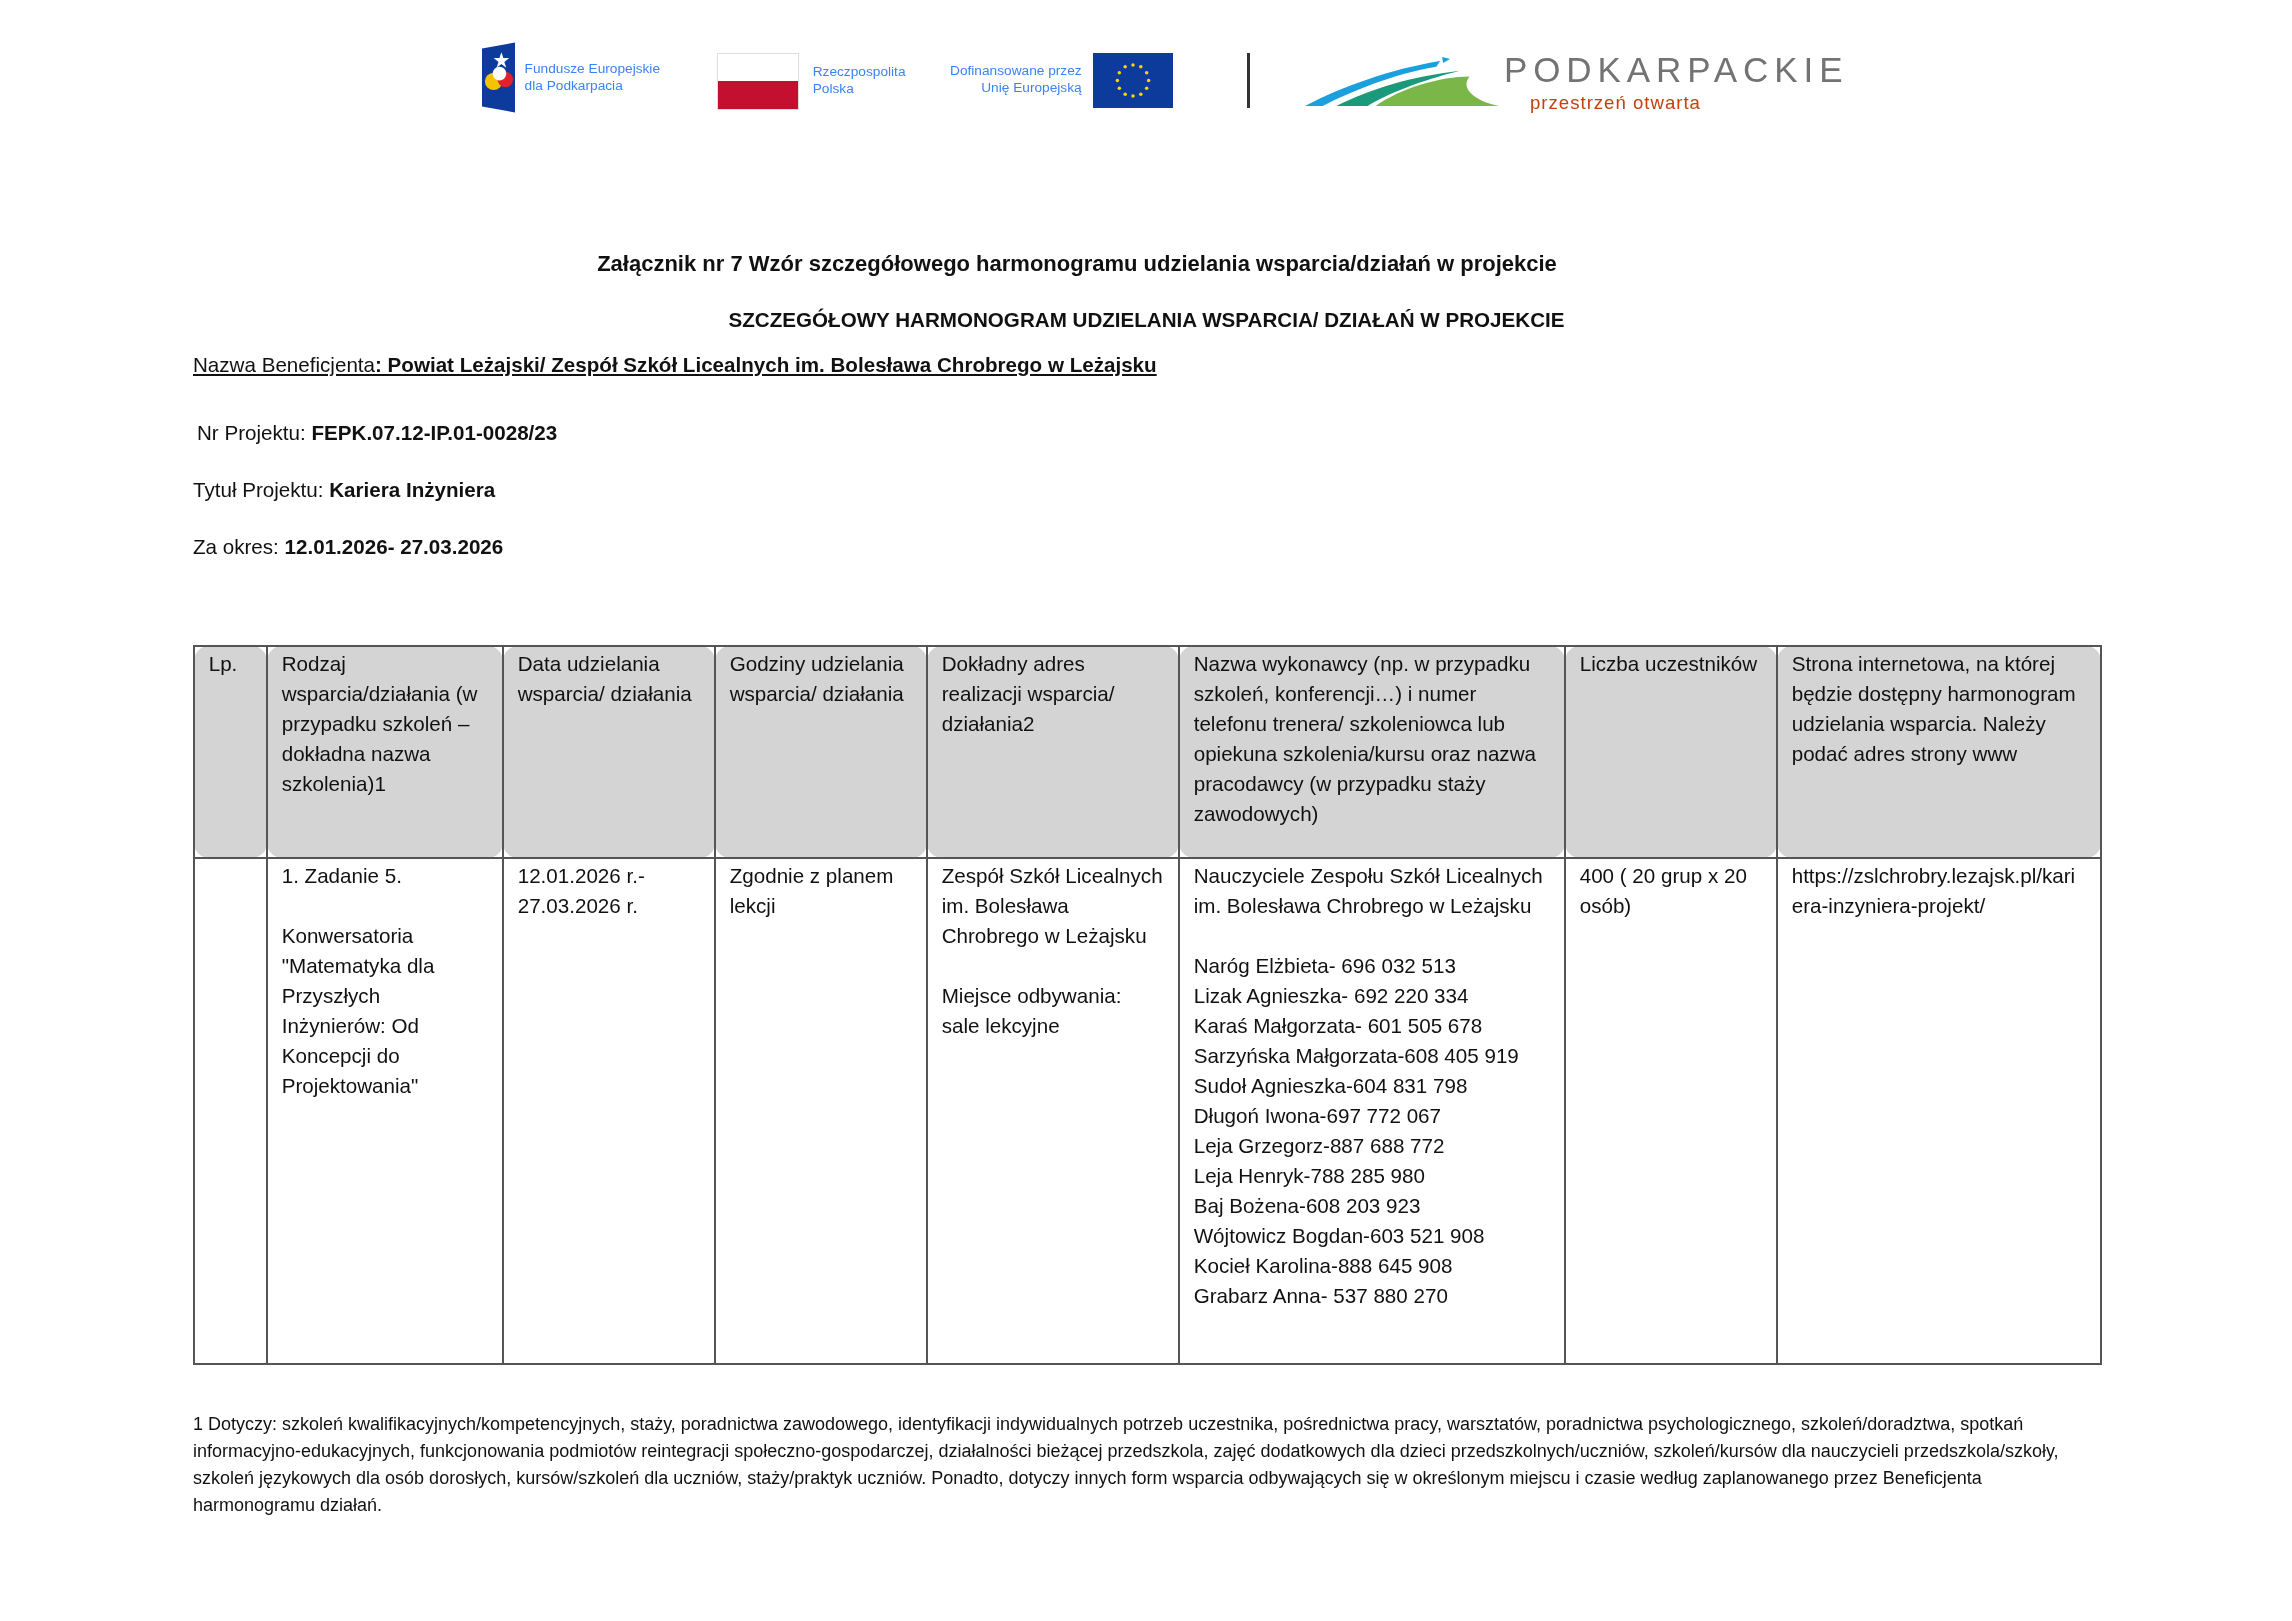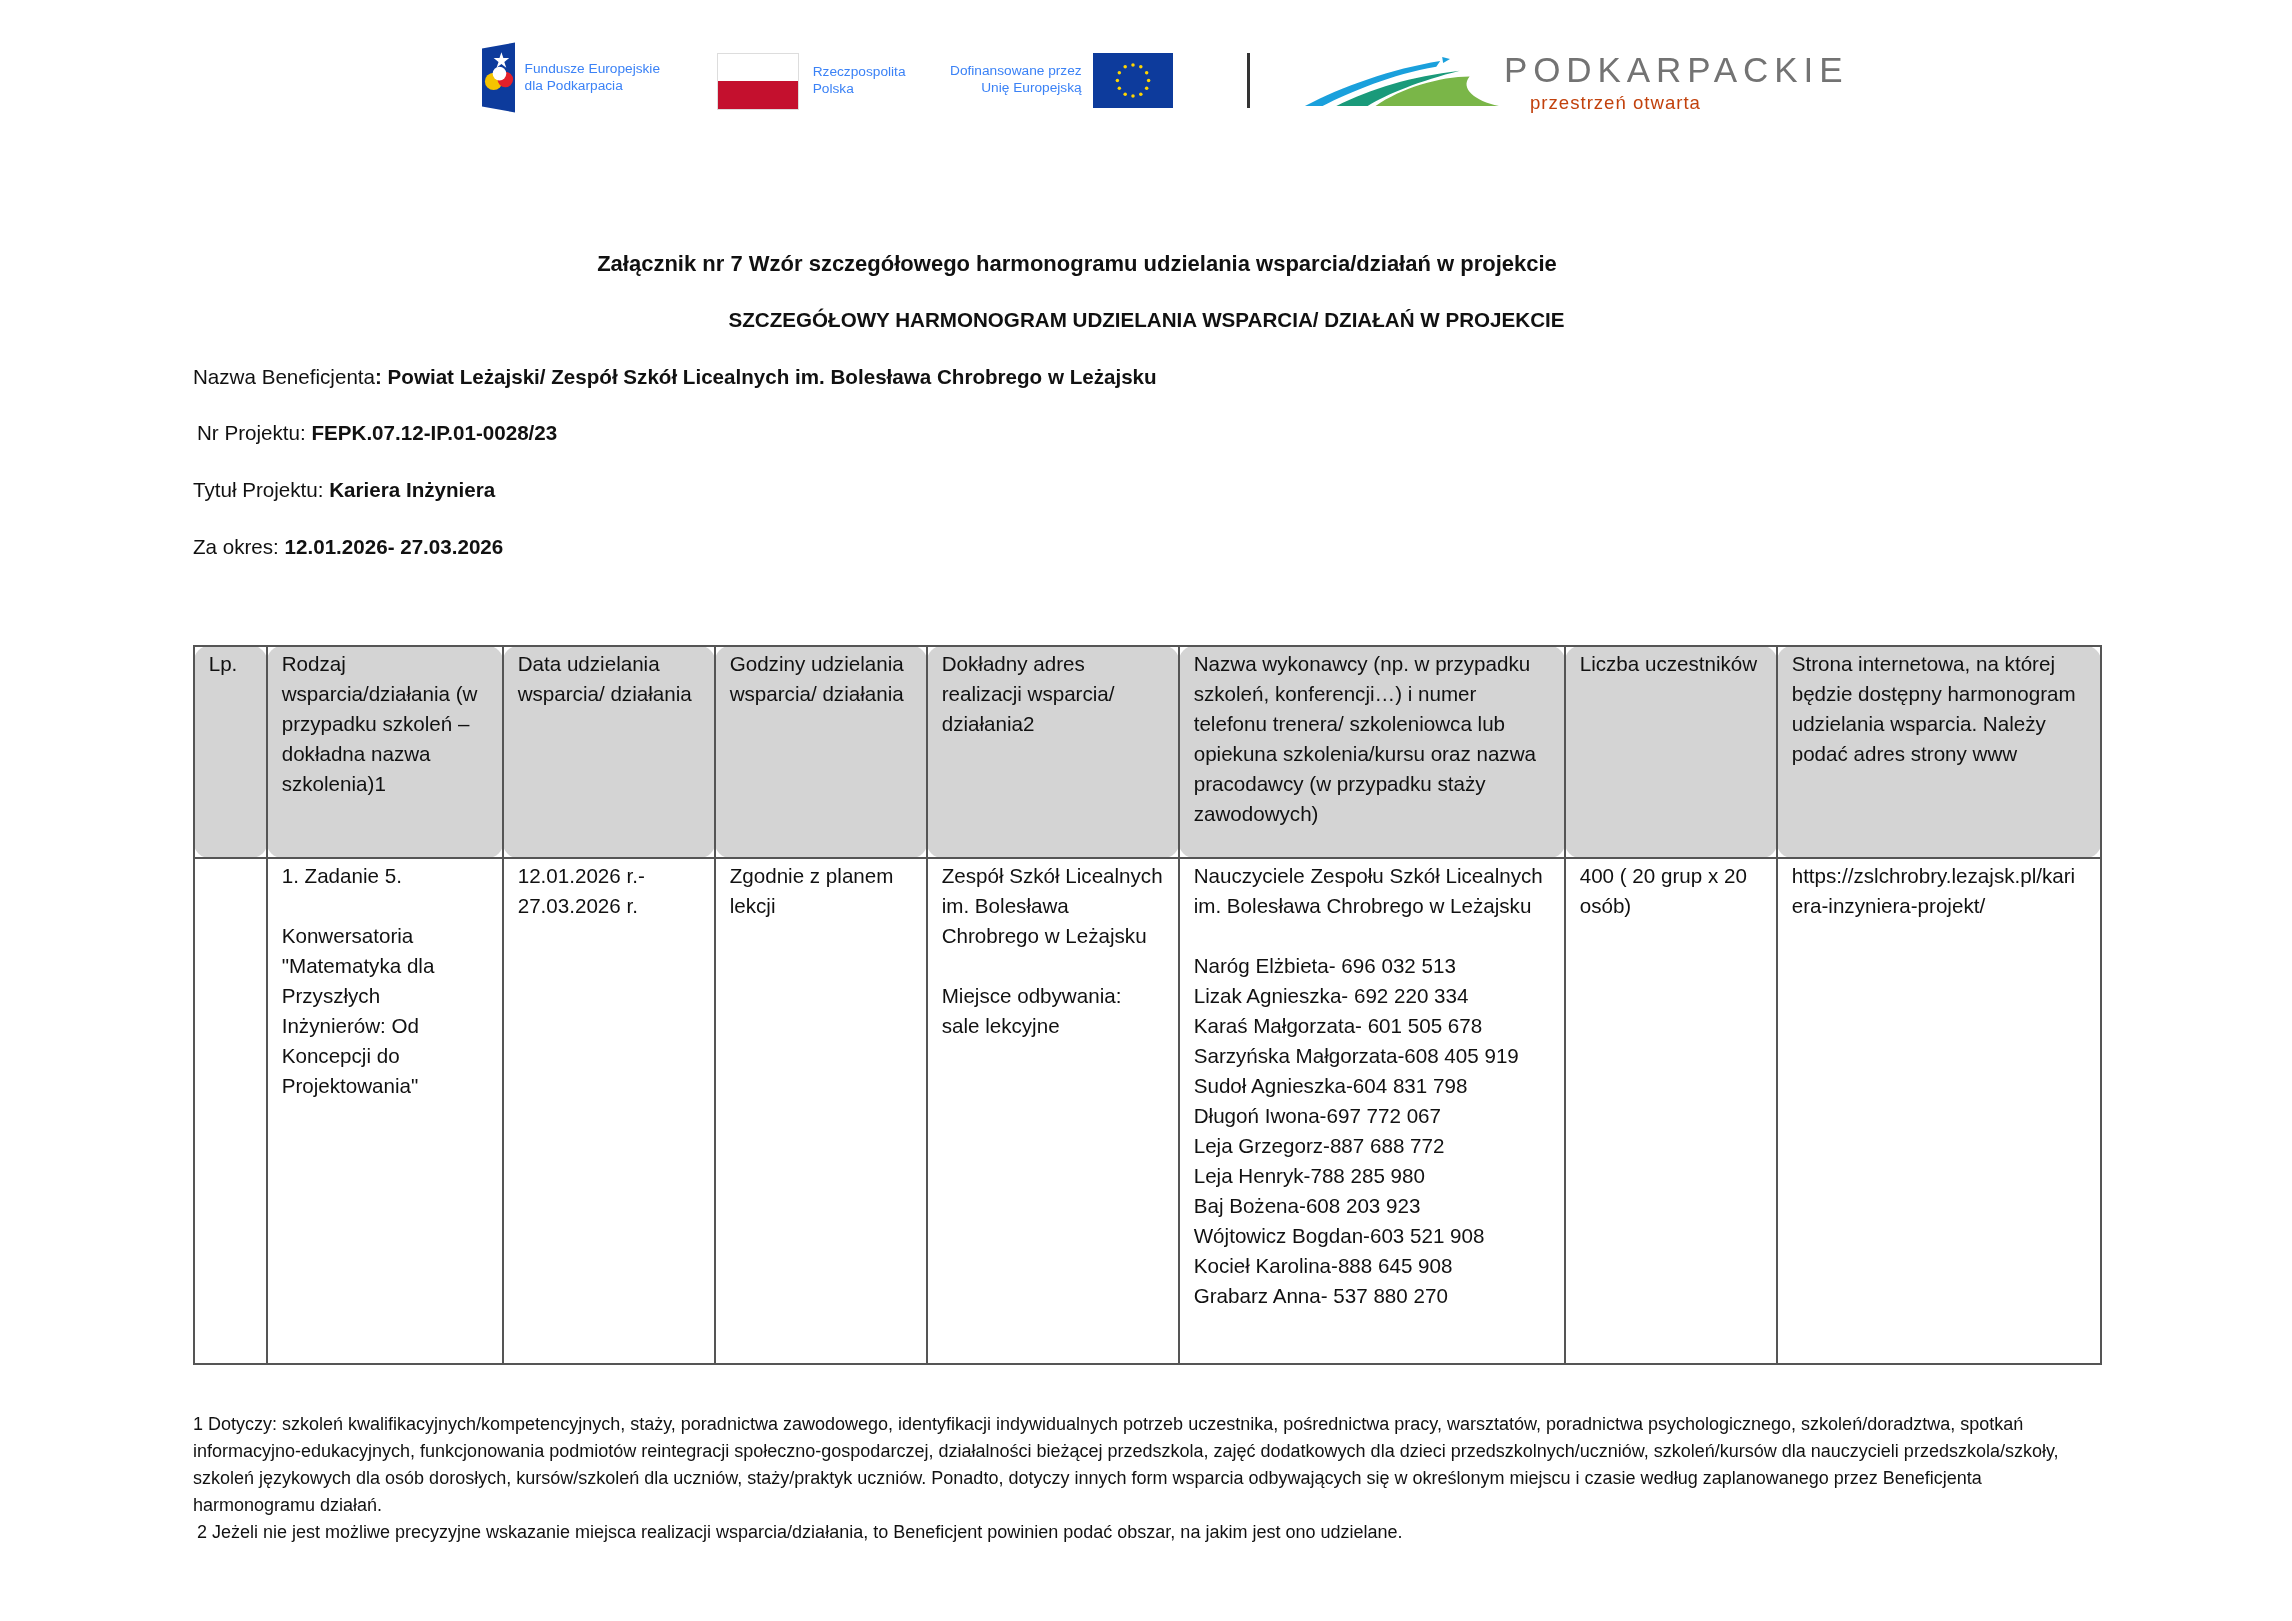--- a/index.html
+++ b/index.html
@@ -22,21 +22,21 @@
   .sep { position: absolute; left: 777px; top: 23.5px; width: 2.9px; height: 55px; background: #333; }
   .pk-logo { left: 833px; top: 17.6px; width: 461px; height: 69px; }
   .pk-title { position: absolute; left: 201px; top: 3.9px; font-size: 35px; letter-spacing: 5.9px; color: #737373; }
   .pk-sub { position: absolute; left: 227px; top: 45px; font-size: 18.6px; letter-spacing: 1px; color: #c2410c; }
 
   
   .h1 { position: absolute; left: 0; width: 2154px; top: 251px; text-align: center; font-weight: bold; font-size: 22px; }
   .h2 { position: absolute; left: 0; width: 2293px; top: 308px; text-align: center; font-weight: bold; font-size: 20.6px; }
   .meta { position: absolute; left: 193px; font-size: 20.6px; }
   .meta b { font-weight: bold; }
-  .m1 { top: 365px; }
+  .m1 { top: 353px; text-decoration: underline; }
   .m2 { top: 421px; left: 197px; }
   .m3 { top: 478px; }
   .m4 { top: 535px; }
 
   
   table.hm { position: absolute; left: 193px; top: 645px; border-collapse: collapse; table-layout: fixed;
              width: 1906px; font-size: 20.6px; line-height: 30px; }
   table.hm td, table.hm th { border: 2px solid #555; vertical-align: top; text-align: left;
              padding: 2px 13.7px 0 13.7px; font-weight: normal; }
   table.hm th { background: #d4d4d4; height: 208px; border-radius: 15px; }
@@ -188,15 +188,14 @@
         <span class="cell-line">Grabarz Anna- 537 880 270</span>
       </td>
       <td>400 ( 20 grup x 20 osób)</td>
       <td class="url">https://zslchrobry.lezajsk.pl/kariera-inzyniera-projekt/</td>
     </tr>
   </tbody>
 </table>
 
 <div class="foot">
   <p>1 Dotyczy: szkoleń kwalifikacyjnych/kompetencyjnych, staży, poradnictwa zawodowego, identyfikacji indywidualnych potrzeb uczestnika, pośrednictwa pracy, warsztatów, poradnictwa psychologicznego, szkoleń/doradztwa, spotkań informacyjno-edukacyjnych, funkcjonowania podmiotów reintegracji społeczno-gospodarczej, działalności bieżącej przedszkola, zajęć dodatkowych dla dzieci przedszkolnych/uczniów, szkoleń/kursów dla nauczycieli przedszkola/szkoły, szkoleń językowych dla osób dorosłych, kursów/szkoleń dla uczniów, staży/praktyk uczniów. Ponadto, dotyczy innych form wsparcia odbywających się w określonym miejscu i czasie według zaplanowanego przez Beneficjenta harmonogramu działań.</p>
-  <p class="fn2">2 Jeżeli nie jest możliwe precyzyjne wskazanie miejsca realizacji wsparcia/działania, to Beneficjent powinien podać obszar, na jakim jest ono udzielane.</p>
 </div>
 
 
 </body></html>

